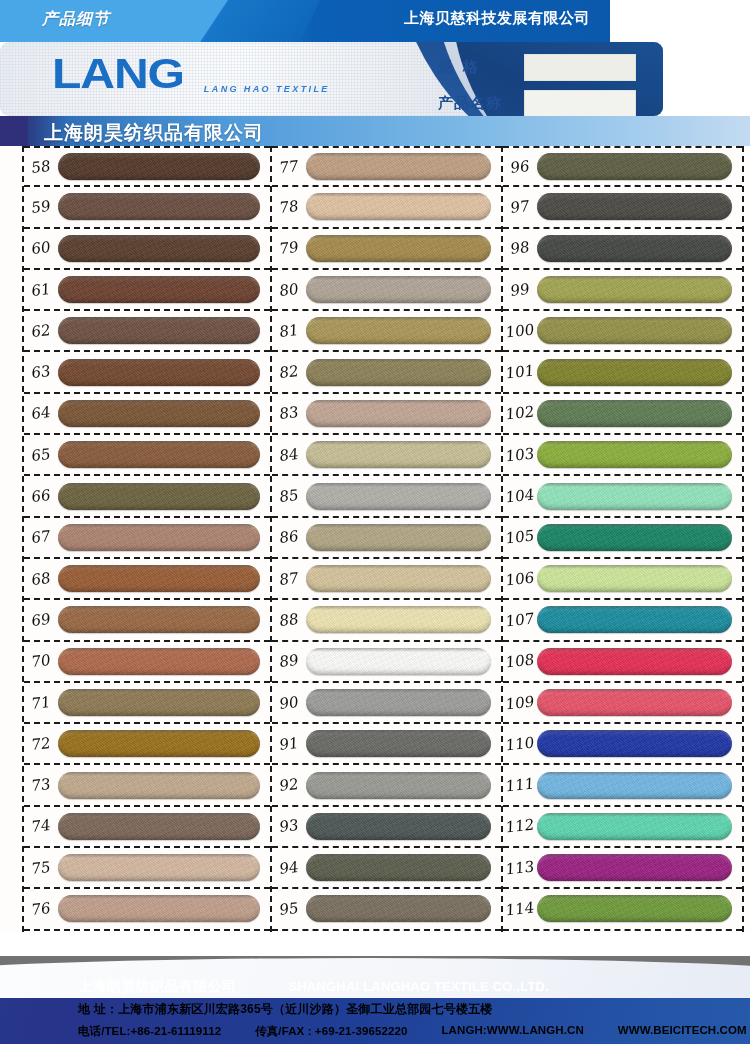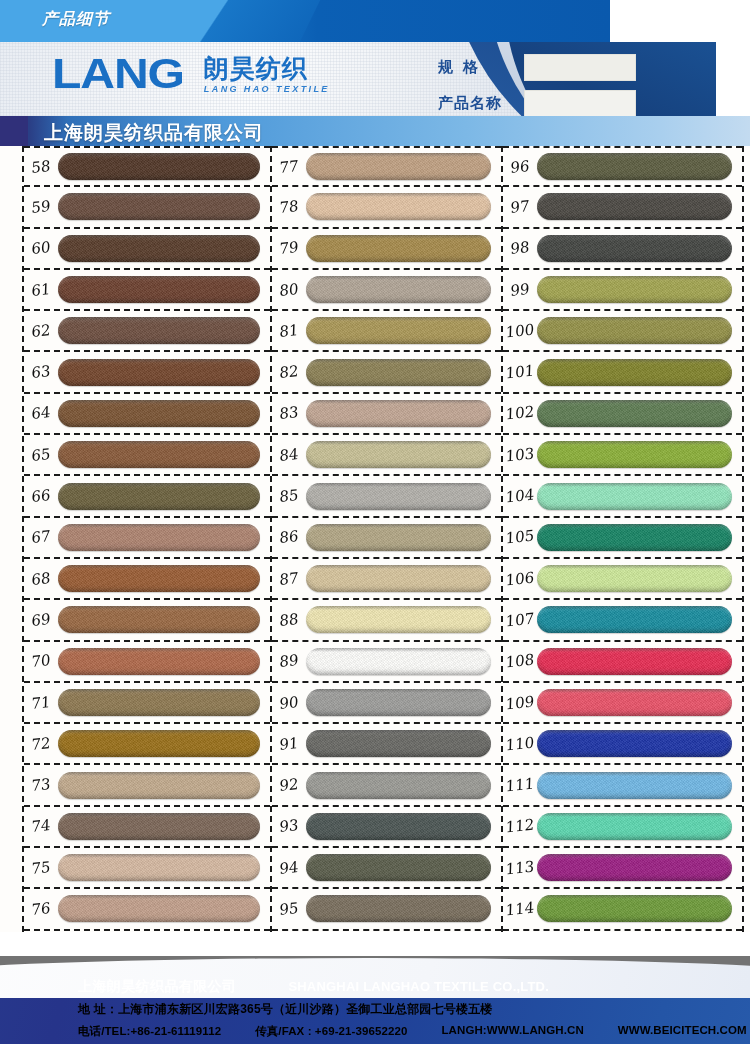--- a/index.html
+++ b/index.html
@@ -32,26 +32,27 @@
     z-index:4;
   }
   .topbar-company{
     position:absolute;right:20px;top:9px;
     font-size:15px;font-weight:bold;color:#ffffff;letter-spacing:.5px;
     z-index:4;
   }
 
   
   .logoband{
-    position:absolute;left:0;top:42px;width:716px;height:74px;
+    position:absolute;left:0;top:42px;width:663px;height:74px;
     background:
       repeating-linear-gradient(0deg,rgba(200,208,220,.30) 0px,rgba(200,208,220,.30) 1px,rgba(255,255,255,0) 1px,rgba(255,255,255,0) 3px),
       repeating-linear-gradient(90deg,rgba(200,208,220,.28) 0px,rgba(200,208,220,.28) 1px,rgba(255,255,255,0) 1px,rgba(255,255,255,0) 3px),
       linear-gradient(100deg,#e9edf3 0%,#f3f5f8 18%,#fbfcfd 36%,#eef1f5 58%,#dfe5ee 80%,#cfd8e6 100%);
     overflow:hidden;
+    border-radius:9px;
   }
   .logoband .swoop1{
     position:absolute;right:-70px;top:-105px;width:340px;height:250px;
     border-radius:0 0 0 300px;
     background:linear-gradient(200deg,#1a5fa8 0%,#1d4f93 50%,#2b5fa5 100%);
   }
   .logoband .swoop2{
     position:absolute;right:-90px;top:-70px;width:320px;height:230px;
     border-radius:0 0 0 280px;
     background:linear-gradient(200deg,#eef2f7 0%,#c9d4e4 60%,#aab9d0 100%);
@@ -169,31 +170,31 @@
   .f4 span{margin-right:34px;letter-spacing:.1px;}
   .f4 span:last-child{margin-right:0;}
 </style>
 </head>
 <body>
 
 <div class="topbar">
   <div class="lightwedge"></div>
   <div class="diag"></div>
   <div class="topbar-title">产品细节</div>
+  <div class="topbar-company">上海贝慈科技发展有限公司</div>
 </div>
 
 <div class="logoband">
   <div class="swoop1"></div>
   <div class="swoop2"></div>
   <div class="swoop3"></div>
 
   <div class="logo-wrap">
     <div class="logo-lang">LANG</div>
     <div class="logo-cn-wrap">
-      <div class="logo-cn">朗昊纺织</div>
       <div class="logo-en">LANG HAO TEXTILE</div>
     </div>
   </div>
 
   <div class="fields">
     <div class="field-row">
       <div class="field-label sp">规格</div>
       <div class="field-box b2"></div>
     </div>
     <div class="field-row">

